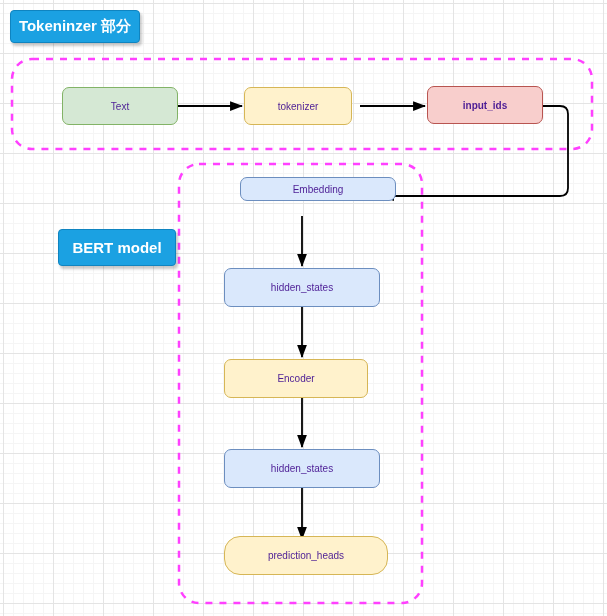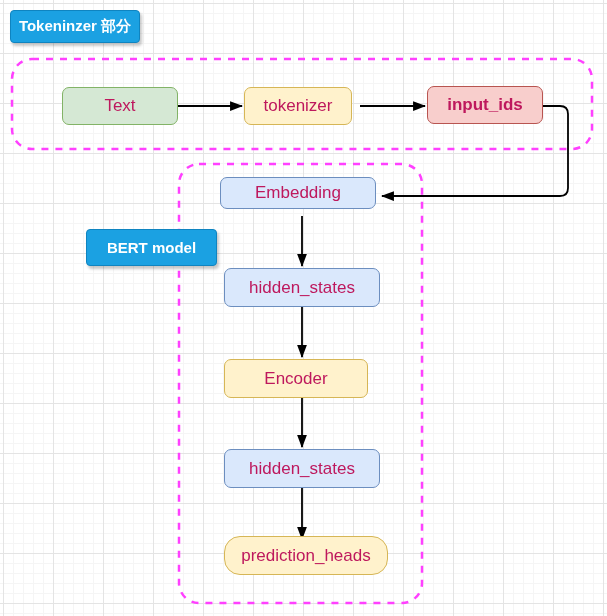--- a/index.html
+++ b/index.html
@@ -17,21 +17,21 @@
     background-size:50px 50px,50px 50px,10px 10px,10px 10px;
     background-position:3px 3px,3px 3px,3px 3px,3px 3px;
   }
   .layer{position:absolute;left:0;top:0;}
   
   .node{
     position:absolute;
     display:flex;align-items:center;justify-content:center;
     border-radius:7px;
     border:1px solid #000;
-    font-size:17px;color:#be185d;
+    font-size:10px;color:#4c1d95;
     box-sizing:border-box;
     z-index:3;
     white-space:nowrap;
   }
   .node.green {background:var(--green-fill);border-color:var(--green-border);}
   .node.yellow{background:var(--yellow-fill);border-color:var(--yellow-border);}
   .node.red   {background:var(--red-fill);border-color:var(--red-border);font-weight:bold;}
   .node.blue  {background:var(--blue-fill);border-color:var(--blue-border);}
   
   .tag{
@@ -44,27 +44,27 @@
     font-size:15px;font-weight:600;
     box-shadow:2px 3px 3px rgba(0,0,0,0.22);
     box-sizing:border-box;
     z-index:4;
     white-space:nowrap;
   }
   
   .n-text        {left:62px; top:87px; width:116px;height:38px;}
   .n-tokenizer   {left:244px;top:87px; width:108px;height:38px;}
   .n-inputids    {left:427px;top:86px; width:116px;height:38px;}
-  .n-embedding   {left:220px;top:177px;width:156px;height:32px;}
+  .n-embedding   {left:240px;top:177px;width:156px;height:24px;}
   .n-hidden1     {left:224px;top:268px;width:156px;height:39px;}
   .n-encoder     {left:224px;top:359px;width:144px;height:39px;}
   .n-hidden2     {left:224px;top:449px;width:156px;height:39px;}
   .n-prediction  {left:224px;top:536px;width:164px;height:39px;border-radius:16px;}
   .t-tokenizer   {left:10px;top:10px; width:130px;height:33px;}
-  .t-bert        {left:86px;top:229px;width:131px;height:37px;}
+  .t-bert        {left:58px;top:229px;width:118px;height:37px;}
 </style>
 </head>
 <body>
 
 <div class="canvas">
 
   <svg class="layer" width="607" height="616" viewBox="0 0 607 616">
     <defs>
       <marker id="arrow" viewBox="0 0 12 12" refX="11" refY="6" markerWidth="13" markerHeight="13" markerUnits="userSpaceOnUse" orient="auto">
         <path d="M0,1.5 L12,6 L0,10.5 Z" fill="#000"></path>

